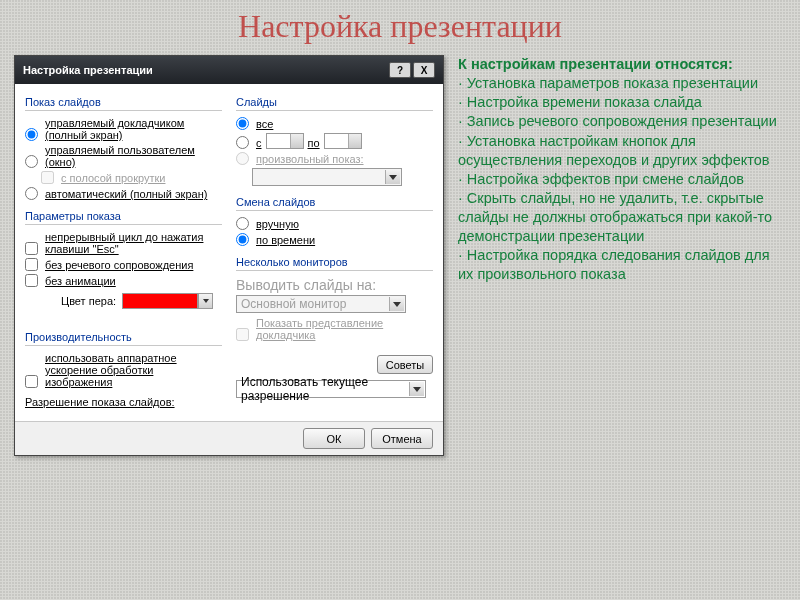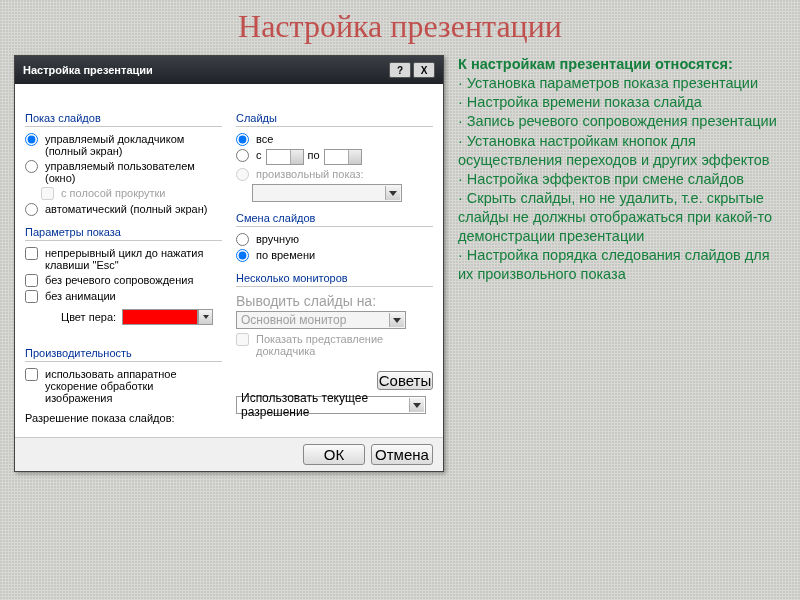--- a/index.html
+++ b/index.html
@@ -76,26 +76,25 @@
     font-weight: bold;
     border: 1px solid #555;
     border-radius: 2px;
     margin-left: 2px;
     font-family: Arial, sans-serif;
   }
   .dlg-body {
     padding: 8px 10px 10px 10px;
     display: flex;
     gap: 14px;
-    margin-top: 16px;
   }
   .col { flex: 1; }
   .grp-title { color: #003399; margin: 4px 0 4px 0; }
   .underline { border-bottom: 1px solid #c8c8c8; margin-top: -2px; margin-bottom: 6px; }
-  .radio, .chk, .row { display: flex; align-items: flex-start; gap: 4px; margin: 3px 0; color:#000; }
+  .radio, .chk, .row { display: flex; align-items: flex-end; gap: 4px; margin: 3px 0; color:#000;text-decoration:underline; }
   .radio input, .chk input { margin: 0 3px 0 0; }
   .disabled { color: #a0a0a0; }
   .indent { margin-left: 16px; }
   .spin {
     width: 38px; height: 16px; border:1px solid #999; display:inline-flex;
     align-items:center; font-size:10px; padding-left:3px; background:#fff;
     position: relative;
   }
   .spin::after {
     content:"";
@@ -140,21 +139,21 @@
   .footer {
     border-top: 1px solid #c8c8c8;
     padding: 6px 10px;
     display:flex; justify-content:flex-end; gap:6px;
     background:#f0f0f0;
   }
   .btn {
     min-width: 62px; height: 21px;
     background: linear-gradient(#fafafa,#dcdcdc);
     border: 1px solid #888; border-radius:3px;
-    font-size:15px; display:flex; align-items:center; justify-content:center;
+    font-size:11px; display:flex; align-items:center; justify-content:center;
   }
   .btn.small { min-width:56px; height:19px; }
   .tips-row { display:flex; justify-content:flex-end; margin-top:14px; }
 </style>
 </head>
 <body>
 
 <div class="page">
   <div class="title">Настройка презентации</div>
   <div class="content">

